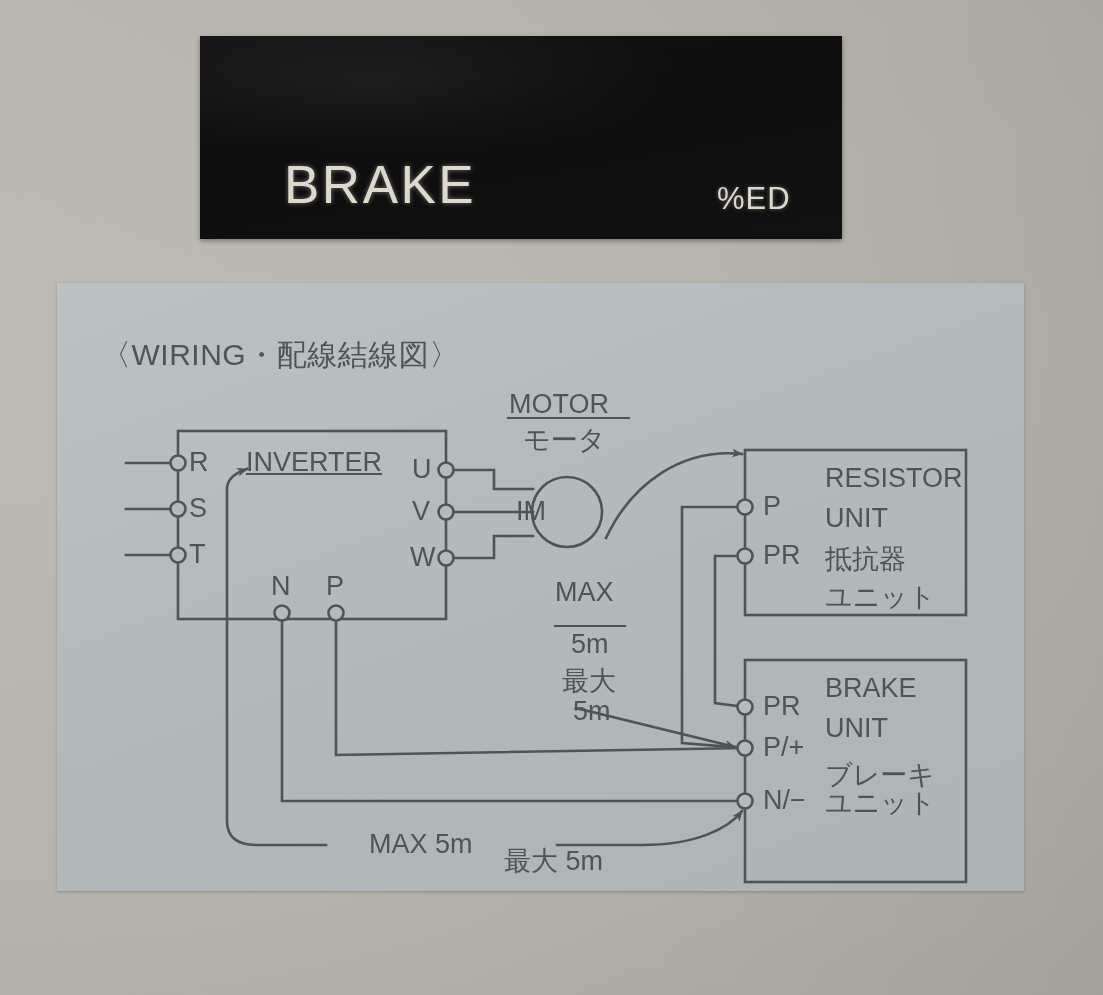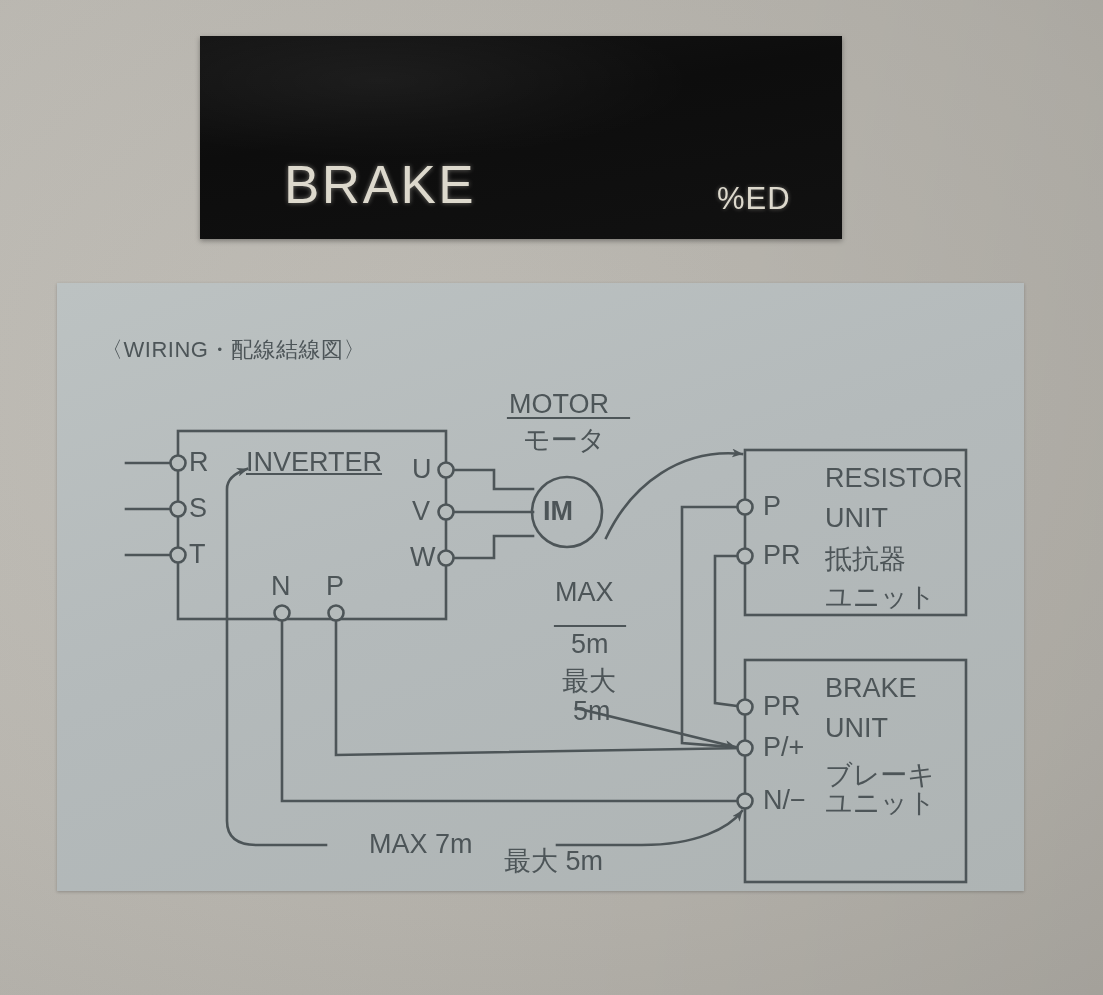--- a/index.html
+++ b/index.html
@@ -46,21 +46,21 @@
   
   #wiring-card{
     position:absolute;left:57px;top:283px;width:967px;height:608px;
     background:linear-gradient(160deg,#bcc2c2 0%,#b4babb 45%,#aeb4b4 100%);
     box-shadow:0 1px 3px rgba(0,0,0,.22);
   }
   #diagram-surface{position:absolute;inset:0;}
   #diagram-svg{position:absolute;left:0;top:0;}
 
   .txt{position:absolute;color:#4d5558;white-space:nowrap;}
-  .t-title{font-size:22px;letter-spacing:.5px;}
+  .t-title{font-size:30px;letter-spacing:.5px;}
   .t-big{font-size:27px;}
 </style>
 </head>
 <body>
 
 <div id="photo-bg"></div>
 
 <div id="brake-plate">
   <div class="sheen"></div>
   <div id="brake-word">BRAKE</div>
@@ -142,21 +142,21 @@
 
     <div class="txt t-big" style="left:355px;top:171px;">U</div>
     <div class="txt t-big" style="left:355px;top:213px;">V</div>
     <div class="txt t-big" style="left:353px;top:259px;">W</div>
 
     <div class="txt t-big" style="left:214px;top:288px;">N</div>
     <div class="txt t-big" style="left:269px;top:288px;">P</div>
 
     <div class="txt t-big" style="left:452px;top:106px;">MOTOR</div>
     <div class="txt t-big" style="left:466px;top:139px;">モータ</div>
-    <div class="txt t-big" style="left:486px;top:213px;font-weight:bold;">IM</div>
+    <div class="txt t-big" style="left:459px;top:213px;">IM</div>
 
     <div class="txt t-big" style="left:498px;top:294px;">MAX</div>
     <div class="txt t-big" style="left:514px;top:346px;">5m</div>
 
     <div class="txt t-big" style="left:505px;top:380px;">最大</div>
     <div class="txt t-big" style="left:516px;top:413px;">5m</div>
 
     <div class="txt t-big" style="left:706px;top:208px;">P</div>
     <div class="txt t-big" style="left:706px;top:257px;">PR</div>
     <div class="txt t-big" style="left:768px;top:180px;">RESISTOR</div>
@@ -165,16 +165,16 @@
     <div class="txt t-big" style="left:768px;top:296px;">ユニット</div>
 
     <div class="txt t-big" style="left:706px;top:408px;">PR</div>
     <div class="txt t-big" style="left:706px;top:449px;">P/+</div>
     <div class="txt t-big" style="left:706px;top:502px;">N/−</div>
     <div class="txt t-big" style="left:768px;top:390px;">BRAKE</div>
     <div class="txt t-big" style="left:768px;top:430px;">UNIT</div>
     <div class="txt t-big" style="left:768px;top:474px;">ブレーキ</div>
     <div class="txt t-big" style="left:768px;top:502px;">ユニット</div>
 
-    <div class="txt t-big" style="left:312px;top:546px;">MAX 7m</div>
+    <div class="txt t-big" style="left:312px;top:546px;">MAX 5m</div>
     <div class="txt t-big" style="left:447px;top:560px;">最大  5m</div>
   </div>
 </div>
 
 </body></html>

